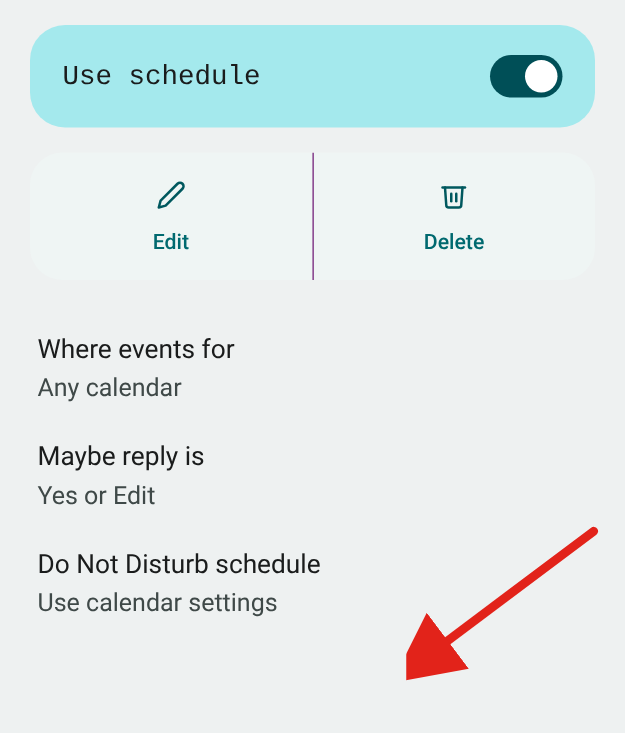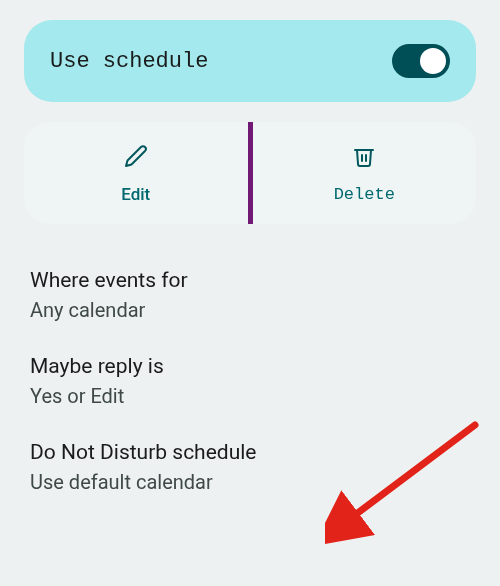--- a/index.html
+++ b/index.html
@@ -54,22 +54,21 @@
       flex: 1;
       display: flex;
       flex-direction: column;
       align-items: center;
       justify-content: flex-start;
       padding: 22px 0 20px;
       cursor: pointer;
       gap: 12px;
     }
     .action-btn + .action-btn {
-      border-left: 5px solid #701a75;
-      font-family: Liberation Mono, monospace;
+      border-left: 1px solid #701a75;
     }
     .action-label {
       font-size: 17px;
       color: #00696f;
       font-weight: 500;
     }
     .settings-list {
       margin-top: 28px;
       padding: 0 6px;
     }
@@ -129,21 +128,21 @@
   <div class="setting-item">
     <div class="setting-title">Where events for</div>
     <div class="setting-subtitle">Any calendar</div>
   </div>
   <div class="setting-item">
     <div class="setting-title">Maybe reply is</div>
     <div class="setting-subtitle">Yes or Edit</div>
   </div>
   <div class="setting-item">
     <div class="setting-title">Do Not Disturb schedule</div>
-    <div class="setting-subtitle">Use default calendar</div>
+    <div class="setting-subtitle">Use calendar settings</div>
   </div>
 </div>
 
 <svg class="arrow" style="left:325px; top:415px;" width="160" height="130" viewBox="0 0 160 130">
   <defs>
     <marker id="ah" markerWidth="8" markerHeight="8" refX="2" refY="4" orient="auto">
       <polygon points="0 0, 8 4, 0 8" fill="#e2231a"></polygon>
     </marker>
   </defs>
   <line x1="150" y1="10" x2="22" y2="106" stroke="#e2231a" stroke-width="7" marker-end="url(#ah)" stroke-linecap="round"></line>

